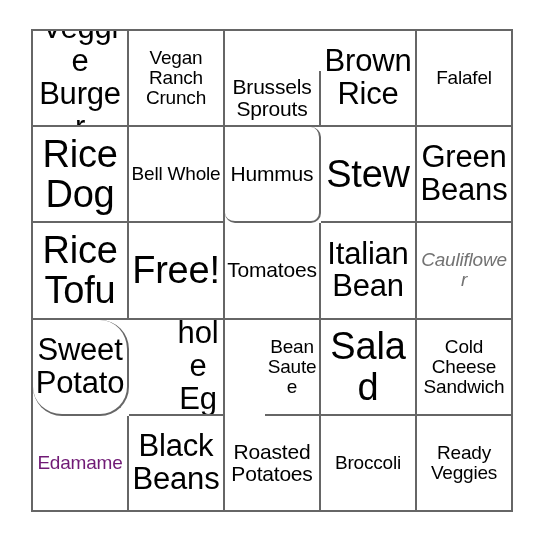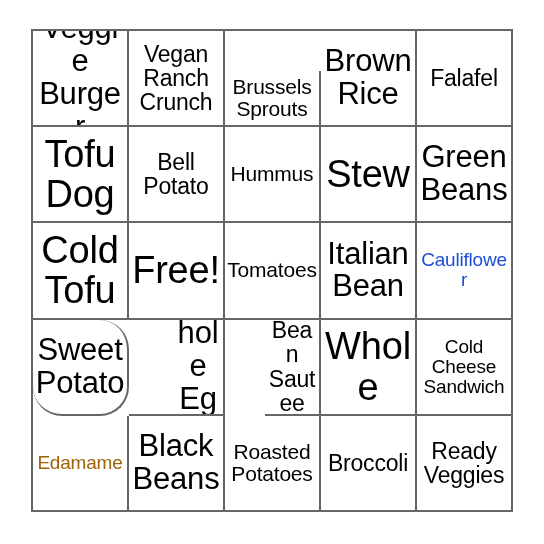--- a/index.html
+++ b/index.html
@@ -42,21 +42,21 @@
     text-align: center;
     color: #000000;
     line-height: 1.06;
     letter-spacing: -0.2px;
     padding: 0 2px;
     word-break: break-word;
   }
   
   .fs-xl  { font-size: 38px; }
   .fs-lg  { font-size: 31px; }
-  .fs-md  { font-size: 23px; }
+  .fs-md  { font-size: 19px; }
   .fs-sm  { font-size: 21px; }
   .fs-xs  { font-size: 19px; }
 </style>
 </head>
 <body>
 
 <div id="bingo-card" style="border-top-color: rgb(102, 102, 102); border-left-color: rgb(102, 102, 102); background: rgb(255, 255, 255);">
     <div class="bingo-cell" style="border-right-color: rgb(102, 102, 102); border-bottom-color: rgb(102, 102, 102);">
       <span class="cell-text fs-lg" style="color: rgb(0, 0, 0);">Veggie Burger</span>
     </div>
@@ -66,66 +66,66 @@
     <div class="bingo-cell" style="border-right-color: rgb(102, 102, 102); border-bottom-color: rgb(102, 102, 102); margin-top: 40px;">
       <span class="cell-text fs-sm" style="color: rgb(0, 0, 0);">Brussels Sprouts</span>
     </div>
     <div class="bingo-cell" style="border-right-color: rgb(102, 102, 102); border-bottom-color: rgb(102, 102, 102); justify-content: flex-end;">
       <span class="cell-text fs-lg" style="color: rgb(0, 0, 0);">Brown Rice</span>
     </div>
     <div class="bingo-cell" style="border-right-color: rgb(102, 102, 102); border-bottom-color: rgb(102, 102, 102);">
       <span class="cell-text fs-md" style="color: rgb(0, 0, 0);">Falafel</span>
     </div>
     <div class="bingo-cell" style="border-right-color: rgb(102, 102, 102); border-bottom-color: rgb(102, 102, 102);">
-      <span class="cell-text fs-xl" style="color: rgb(0, 0, 0);">Tofu Dog</span>
+      <span class="cell-text fs-xl" style="color: rgb(0, 0, 0);">Rice Dog</span>
     </div>
     <div class="bingo-cell" style="border-right-color: rgb(102, 102, 102); border-bottom-color: rgb(102, 102, 102);">
-      <span class="cell-text fs-md" style="color: rgb(0, 0, 0);">Bell Potato</span>
+      <span class="cell-text fs-md" style="color: rgb(0, 0, 0);">Bell Whole</span>
     </div>
-    <div class="bingo-cell" style="border-right-color: rgb(102, 102, 102); border-bottom-color: rgb(102, 102, 102);">
+    <div class="bingo-cell" style="border-right-color: rgb(102, 102, 102); border-bottom-color: rgb(102, 102, 102); border-radius: 10px;">
       <span class="cell-text fs-sm" style="color: rgb(0, 0, 0);">Hummus</span>
     </div>
     <div class="bingo-cell" style="border-right-color: rgb(102, 102, 102); border-bottom-color: rgb(102, 102, 102);">
       <span class="cell-text fs-xl" style="color: rgb(0, 0, 0);">Stew</span>
     </div>
     <div class="bingo-cell" style="border-right-color: rgb(102, 102, 102); border-bottom-color: rgb(102, 102, 102);">
       <span class="cell-text fs-lg" style="color: rgb(0, 0, 0);">Green Beans</span>
     </div>
     <div class="bingo-cell" style="border-right-color: rgb(102, 102, 102); border-bottom-color: rgb(102, 102, 102);">
-      <span class="cell-text fs-xl" style="color: rgb(0, 0, 0);">Cold Tofu</span>
+      <span class="cell-text fs-xl" style="color: rgb(0, 0, 0);">Rice Tofu</span>
     </div>
     <div class="bingo-cell" style="border-right-color: rgb(102, 102, 102); border-bottom-color: rgb(102, 102, 102);">
       <span class="cell-text fs-xl" style="color: rgb(0, 0, 0);">Free!</span>
     </div>
     <div class="bingo-cell" style="border-right-color: rgb(102, 102, 102); border-bottom-color: rgb(102, 102, 102);">
       <span class="cell-text fs-sm" style="color: rgb(0, 0, 0);">Tomatoes</span>
     </div>
     <div class="bingo-cell" style="border-right-color: rgb(102, 102, 102); border-bottom-color: rgb(102, 102, 102);">
       <span class="cell-text fs-lg" style="color: rgb(0, 0, 0);">Italian Bean</span>
     </div>
     <div class="bingo-cell" style="border-right-color: rgb(102, 102, 102); border-bottom-color: rgb(102, 102, 102);">
-      <span class="cell-text fs-xs" style="color: #1d4ed8;">Cauliflower</span>
+      <span class="cell-text fs-xs" style="color: #737373; font-style: italic;">Cauliflower</span>
     </div>
     <div class="bingo-cell" style="border-right-color: rgb(102, 102, 102); border-bottom-color: rgb(102, 102, 102); border-radius: 29px;">
       <span class="cell-text fs-lg" style="color: rgb(0, 0, 0);">Sweet Potato</span>
     </div>
     <div class="bingo-cell" style="border-right-color: rgb(102, 102, 102); border-bottom-color: rgb(102, 102, 102); padding-left: 44px;">
       <span class="cell-text fs-lg" style="color: rgb(0, 0, 0);">Whole Egg</span>
     </div>
     <div class="bingo-cell" style="border-right-color: rgb(102, 102, 102); border-bottom-color: rgb(102, 102, 102); margin-left: 40px;">
       <span class="cell-text fs-md" style="color: rgb(0, 0, 0);">Bean Sautee</span>
     </div>
     <div class="bingo-cell" style="border-right-color: rgb(102, 102, 102); border-bottom-color: rgb(102, 102, 102);">
-      <span class="cell-text fs-xl" style="color: rgb(0, 0, 0);">Whole</span>
+      <span class="cell-text fs-xl" style="color: rgb(0, 0, 0);">Salad</span>
     </div>
     <div class="bingo-cell" style="border-right-color: rgb(102, 102, 102); border-bottom-color: rgb(102, 102, 102);">
       <span class="cell-text fs-xs" style="color: rgb(0, 0, 0);">Cold Cheese Sandwich</span>
     </div>
     <div class="bingo-cell" style="border-right-color: rgb(102, 102, 102); border-bottom-color: rgb(102, 102, 102);">
-      <span class="cell-text fs-xs" style="color: #a16207;">Edamame</span>
+      <span class="cell-text fs-xs" style="color: #701a75;">Edamame</span>
     </div>
     <div class="bingo-cell" style="border-right-color: rgb(102, 102, 102); border-bottom-color: rgb(102, 102, 102);">
       <span class="cell-text fs-lg" style="color: rgb(0, 0, 0);">Black Beans</span>
     </div>
     <div class="bingo-cell" style="border-right-color: rgb(102, 102, 102); border-bottom-color: rgb(102, 102, 102);">
       <span class="cell-text fs-sm" style="color: rgb(0, 0, 0);">Roasted Potatoes</span>
     </div>
     <div class="bingo-cell" style="border-right-color: rgb(102, 102, 102); border-bottom-color: rgb(102, 102, 102);">
       <span class="cell-text fs-md" style="color: rgb(0, 0, 0);">Broccoli</span>
     </div>

